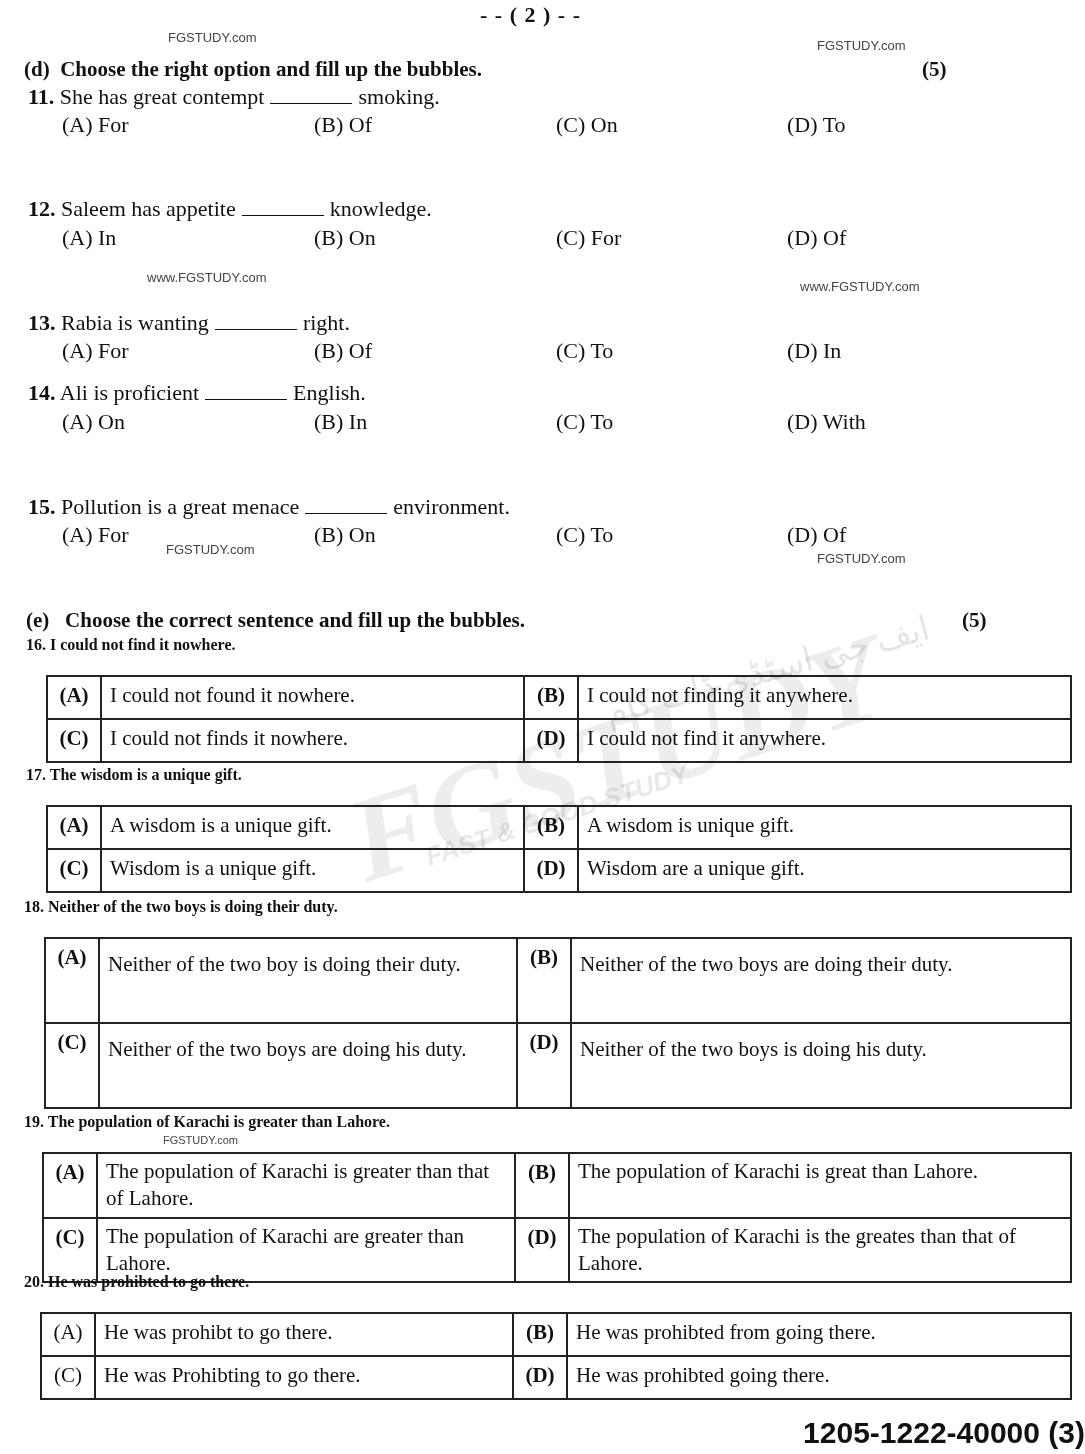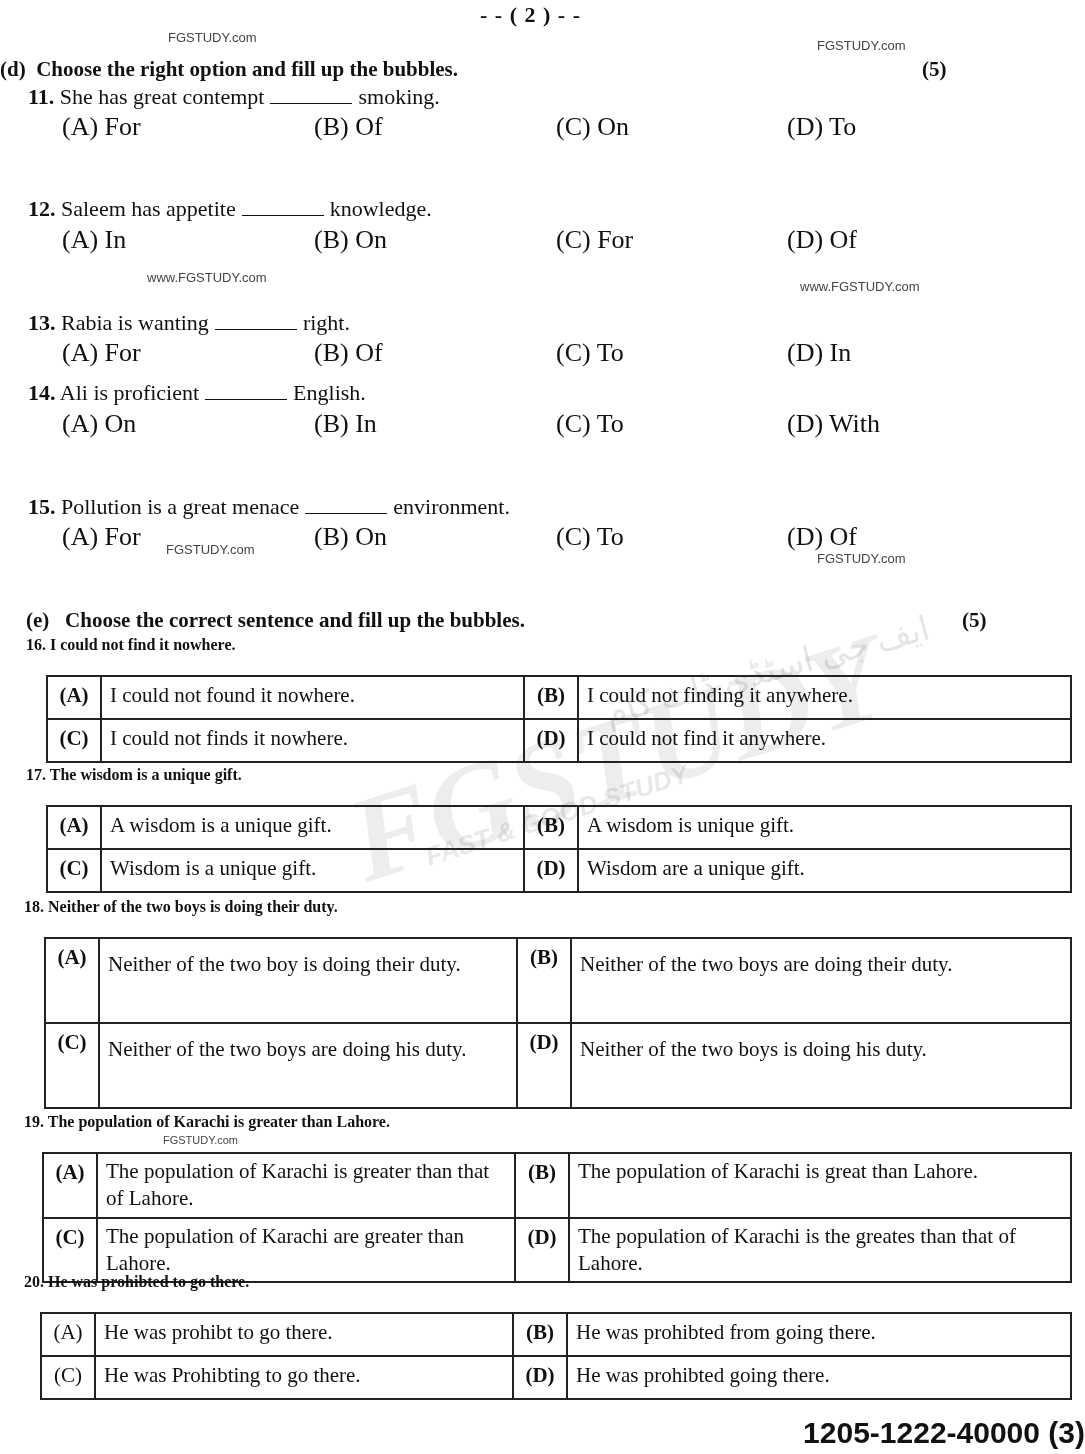--- a/index.html
+++ b/index.html
@@ -4,21 +4,21 @@
 <style>
   html, body { margin:0; padding:0; background:#fff; }
   body { width:1085px; height:1454px; position:relative; overflow:hidden;
          font-family:"Liberation Serif", "DejaVu Serif", serif; color:#111; }
   .abs { position:absolute; white-space:nowrap; }
   .wm { font-family:"Liberation Sans", "DejaVu Sans", sans-serif; font-size:13px; color:#444; }
   .page-num { left:480px; top:2px; font-size:22px; font-weight:bold; letter-spacing:1px; }
   .sec { font-size:21px; font-weight:bold; }
   .marks { font-size:21px; font-weight:bold; }
   .q { font-size:22px; }
-  .opt { font-size:26px; }
+  .opt { font-size:22px; }
   .qb { font-size:16px; font-weight:bold; }
   .blank { display:inline-block; border-bottom:1.5px solid #111; width:82px; height:18px; vertical-align:baseline; margin:0 6px; }
   table.mcq { position:absolute; border-collapse:collapse; font-size:21px; }
   table.mcq td { border:2px solid #222; vertical-align:top; padding:4px 8px; line-height:1.35; }
   table.mcq td.lbl { font-weight:bold; width:40px; padding:4px 6px; text-align:center; }
   .footer { left:0; width:1085px; text-align:right; top:1416px; font-family:"Liberation Sans", "DejaVu Sans", sans-serif; font-size:30px; font-weight:bold; }
   .bigwm { left:340px; top:690px; font-family:"Liberation Serif", serif; font-size:120px; font-weight:bold; font-style:italic;
            color:rgba(0,0,0,0.07); transform:rotate(-18deg); pointer-events:none; }
   .wm2 { left:420px; top:800px; font-family:"Liberation Sans", sans-serif; font-size:26px; font-weight:bold; font-style:italic;
          color:rgba(0,0,0,0.09); transform:rotate(-18deg); pointer-events:none; }
@@ -31,21 +31,21 @@
 <div class="abs wm" style="left:168px;top:30px;">FGSTUDY.com</div>
 <div class="abs wm" style="left:817px;top:38px;">FGSTUDY.com</div>
 <div class="abs wm" style="left:147px;top:270px;">www.FGSTUDY.com</div>
 <div class="abs wm" style="left:800px;top:279px;">www.FGSTUDY.com</div>
 <div class="abs wm" style="left:166px;top:542px;">FGSTUDY.com</div>
 <div class="abs wm" style="left:817px;top:551px;">FGSTUDY.com</div>
 <div class="abs bigwm">FGSTUDY</div>
 <div class="abs wm2">FAST &amp; GOOD STUDY</div>
 <div class="abs" style="left:600px;top:650px;font-size:34px;color:rgba(0,0,0,0.1);transform:rotate(-15deg);">ایف جی اسٹڈی ڈاٹ کام</div>
 
-<div class="abs sec" style="left:0;top:57px;">
+<div class="abs sec" style="left:24px;top:57px;">
   <span>(d)</span>&nbsp;&nbsp;<span>Choose the right option and fill up the bubbles.</span>
 </div>
 <div class="abs marks" style="left:922px;top:57px;">(5)</div>
 
 <div class="abs q" style="left:28px;top:84px;">
   <b>11.</b> <span>She has great contempt</span><span class="blank"></span><span>smoking.</span>
 </div>
 <div class="abs opt" style="left:62px;top:112px;">(A) For</div>
 <div class="abs opt" style="left:314px;top:112px;">(B) Of</div>
 <div class="abs opt" style="left:556px;top:112px;">(C) On</div>

